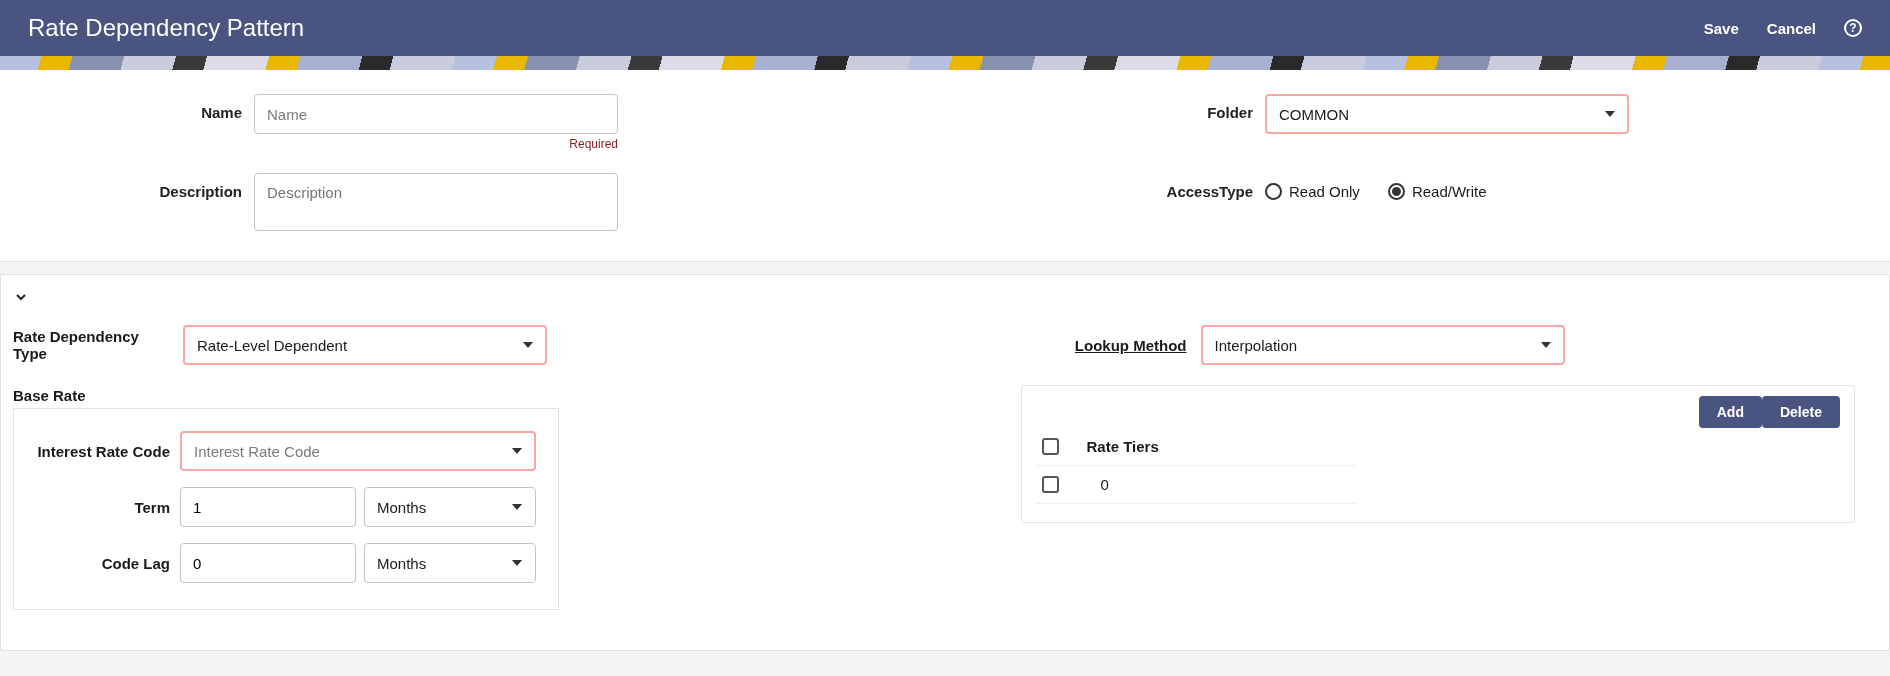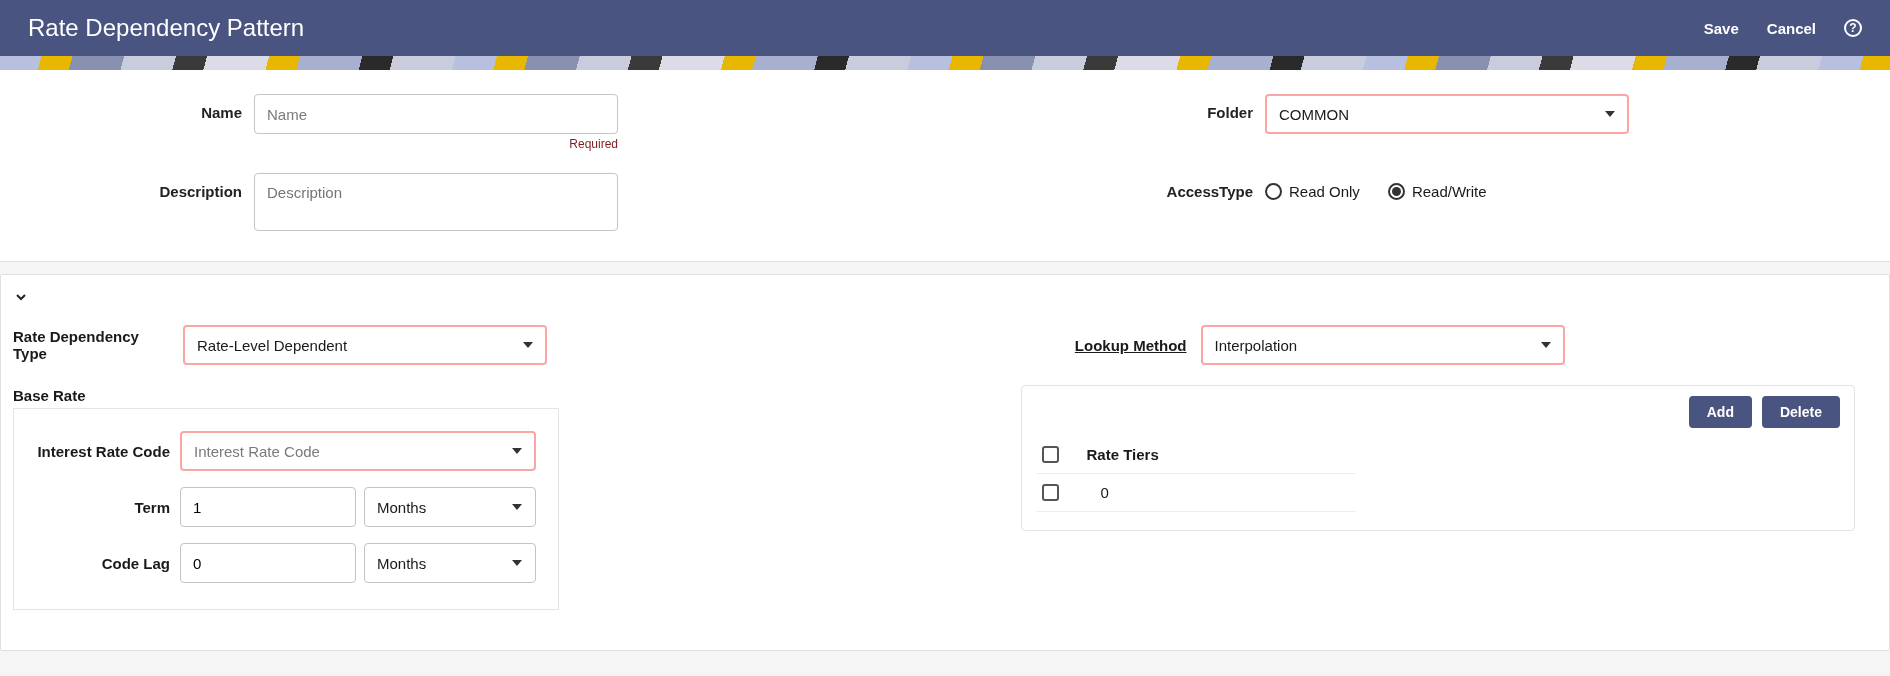--- a/index.html
+++ b/index.html
@@ -52,21 +52,21 @@
     .mid-label.right { width: 170px; text-align: right; padding-right: 14px; }
 
     .fieldset-title { font-size: 15px; font-weight: 600; padding: 10px 12px 4px 12px; }
     .fieldset-box { border: 1px solid #e4e4e4; border-radius: 0; margin: 0 0 0 12px; padding: 14px 10px 18px 10px; width: 546px; }
     .fieldset-row { display: flex; align-items: center; padding: 8px 0; }
     .fs-label { width: 156px; text-align: right; padding-right: 10px; font-size: 15px; font-weight: 600; }
     .num-input { width: 176px; height: 40px; border: 1px solid #c4c4c4; border-radius: 4px; padding: 0 12px; font-size: 15px; margin-right: 8px; }
     .unit-select { width: 172px; height: 40px; border: 1px solid #c4c4c4; border-radius: 4px; padding: 0 36px 0 12px; font-size: 15px; background: #fff; cursor: pointer; display:flex; align-items:center; }
 
     .tiers-panel { border: 1px solid #e4e4e4; border-radius: 4px; margin: 8px 34px 0 0; padding: 10px 14px 18px 14px; }
-    .tiers-actions { display: flex; justify-content: flex-end; gap: 10px; margin-bottom: 8px; }
+    .tiers-actions { display: flex; justify-content: flex-end; gap: 0; margin-bottom: 0; }
     .btn-primary { background: #4a5480; color: #fff; border: none; border-radius: 4px; padding: 8px 18px; font-size: 14px; font-weight: 600; cursor: pointer; }
     .tiers-table-head, .tiers-table-row { display: flex; align-items: center; padding: 10px 6px; border-bottom: 1px solid #eee; width: 320px; }
     .checkbox { width: 17px; height: 17px; border: 2px solid #555; border-radius: 3px; margin-right: 28px; cursor: pointer; }
     .col-label { font-size: 15px; font-weight: 600; }
     .cell-val { font-size: 15px; padding-left: 14px; }
   </style>
 </head>
 <body>
 
 <div class="header">

